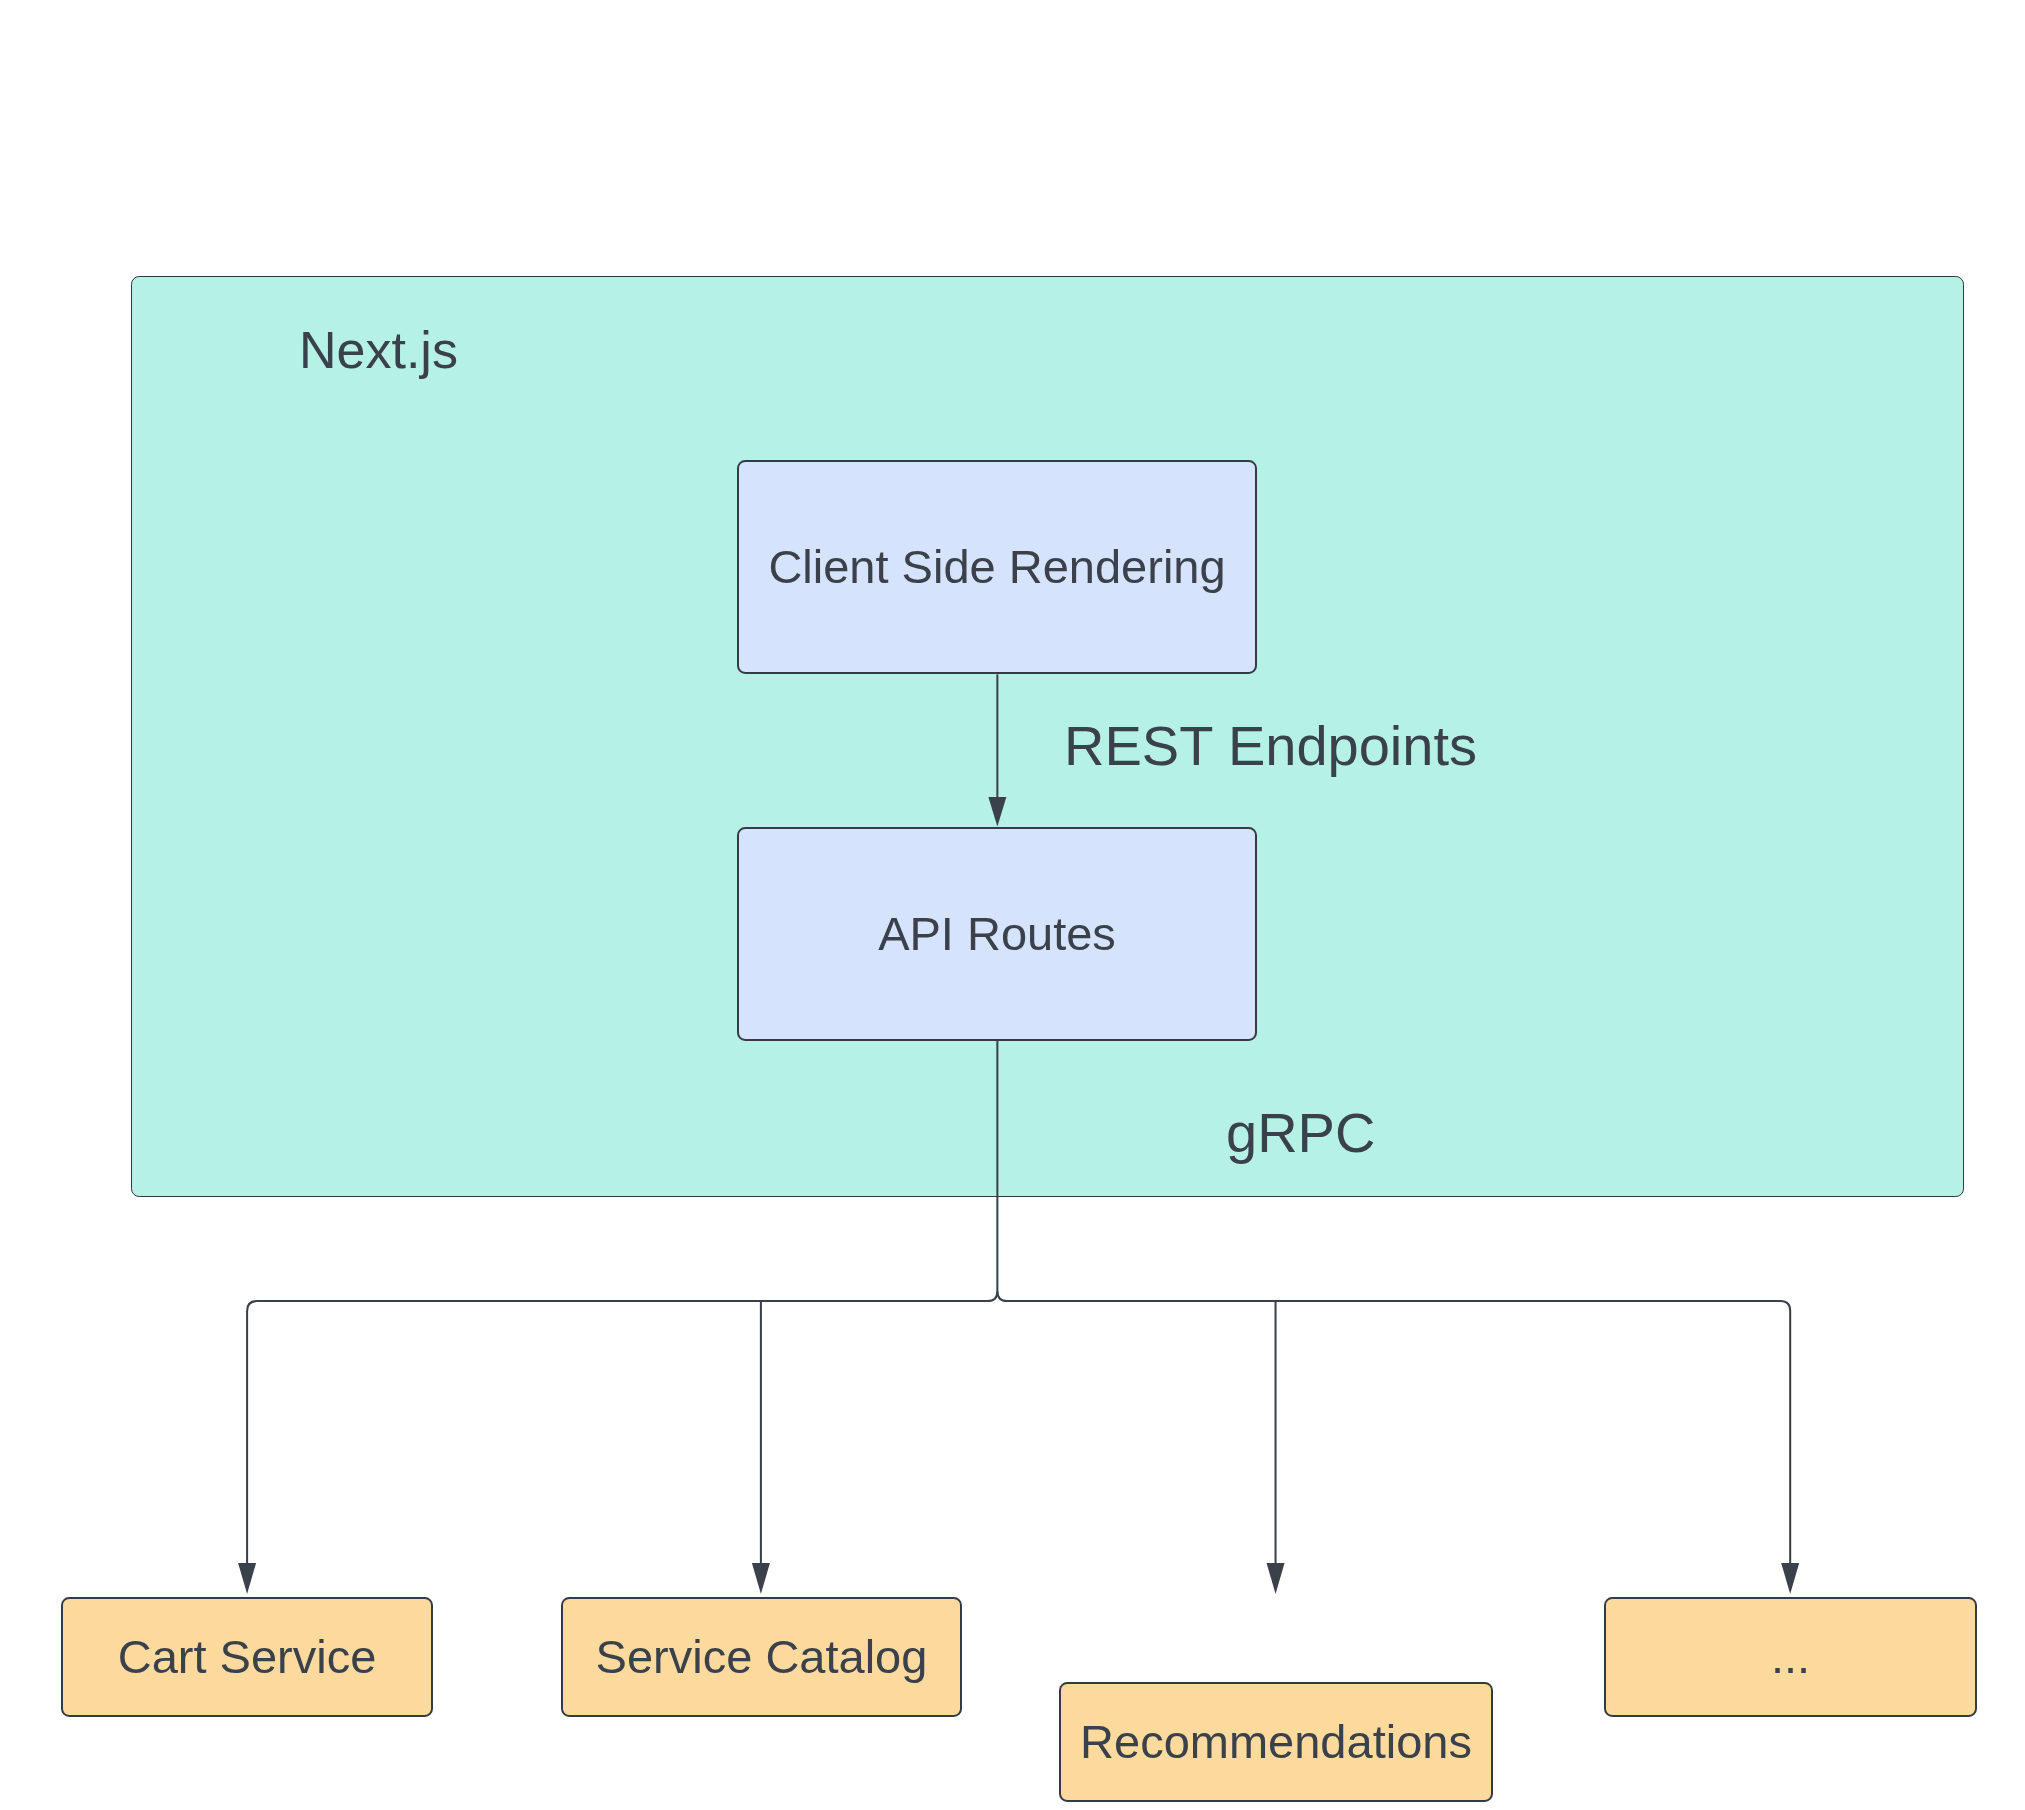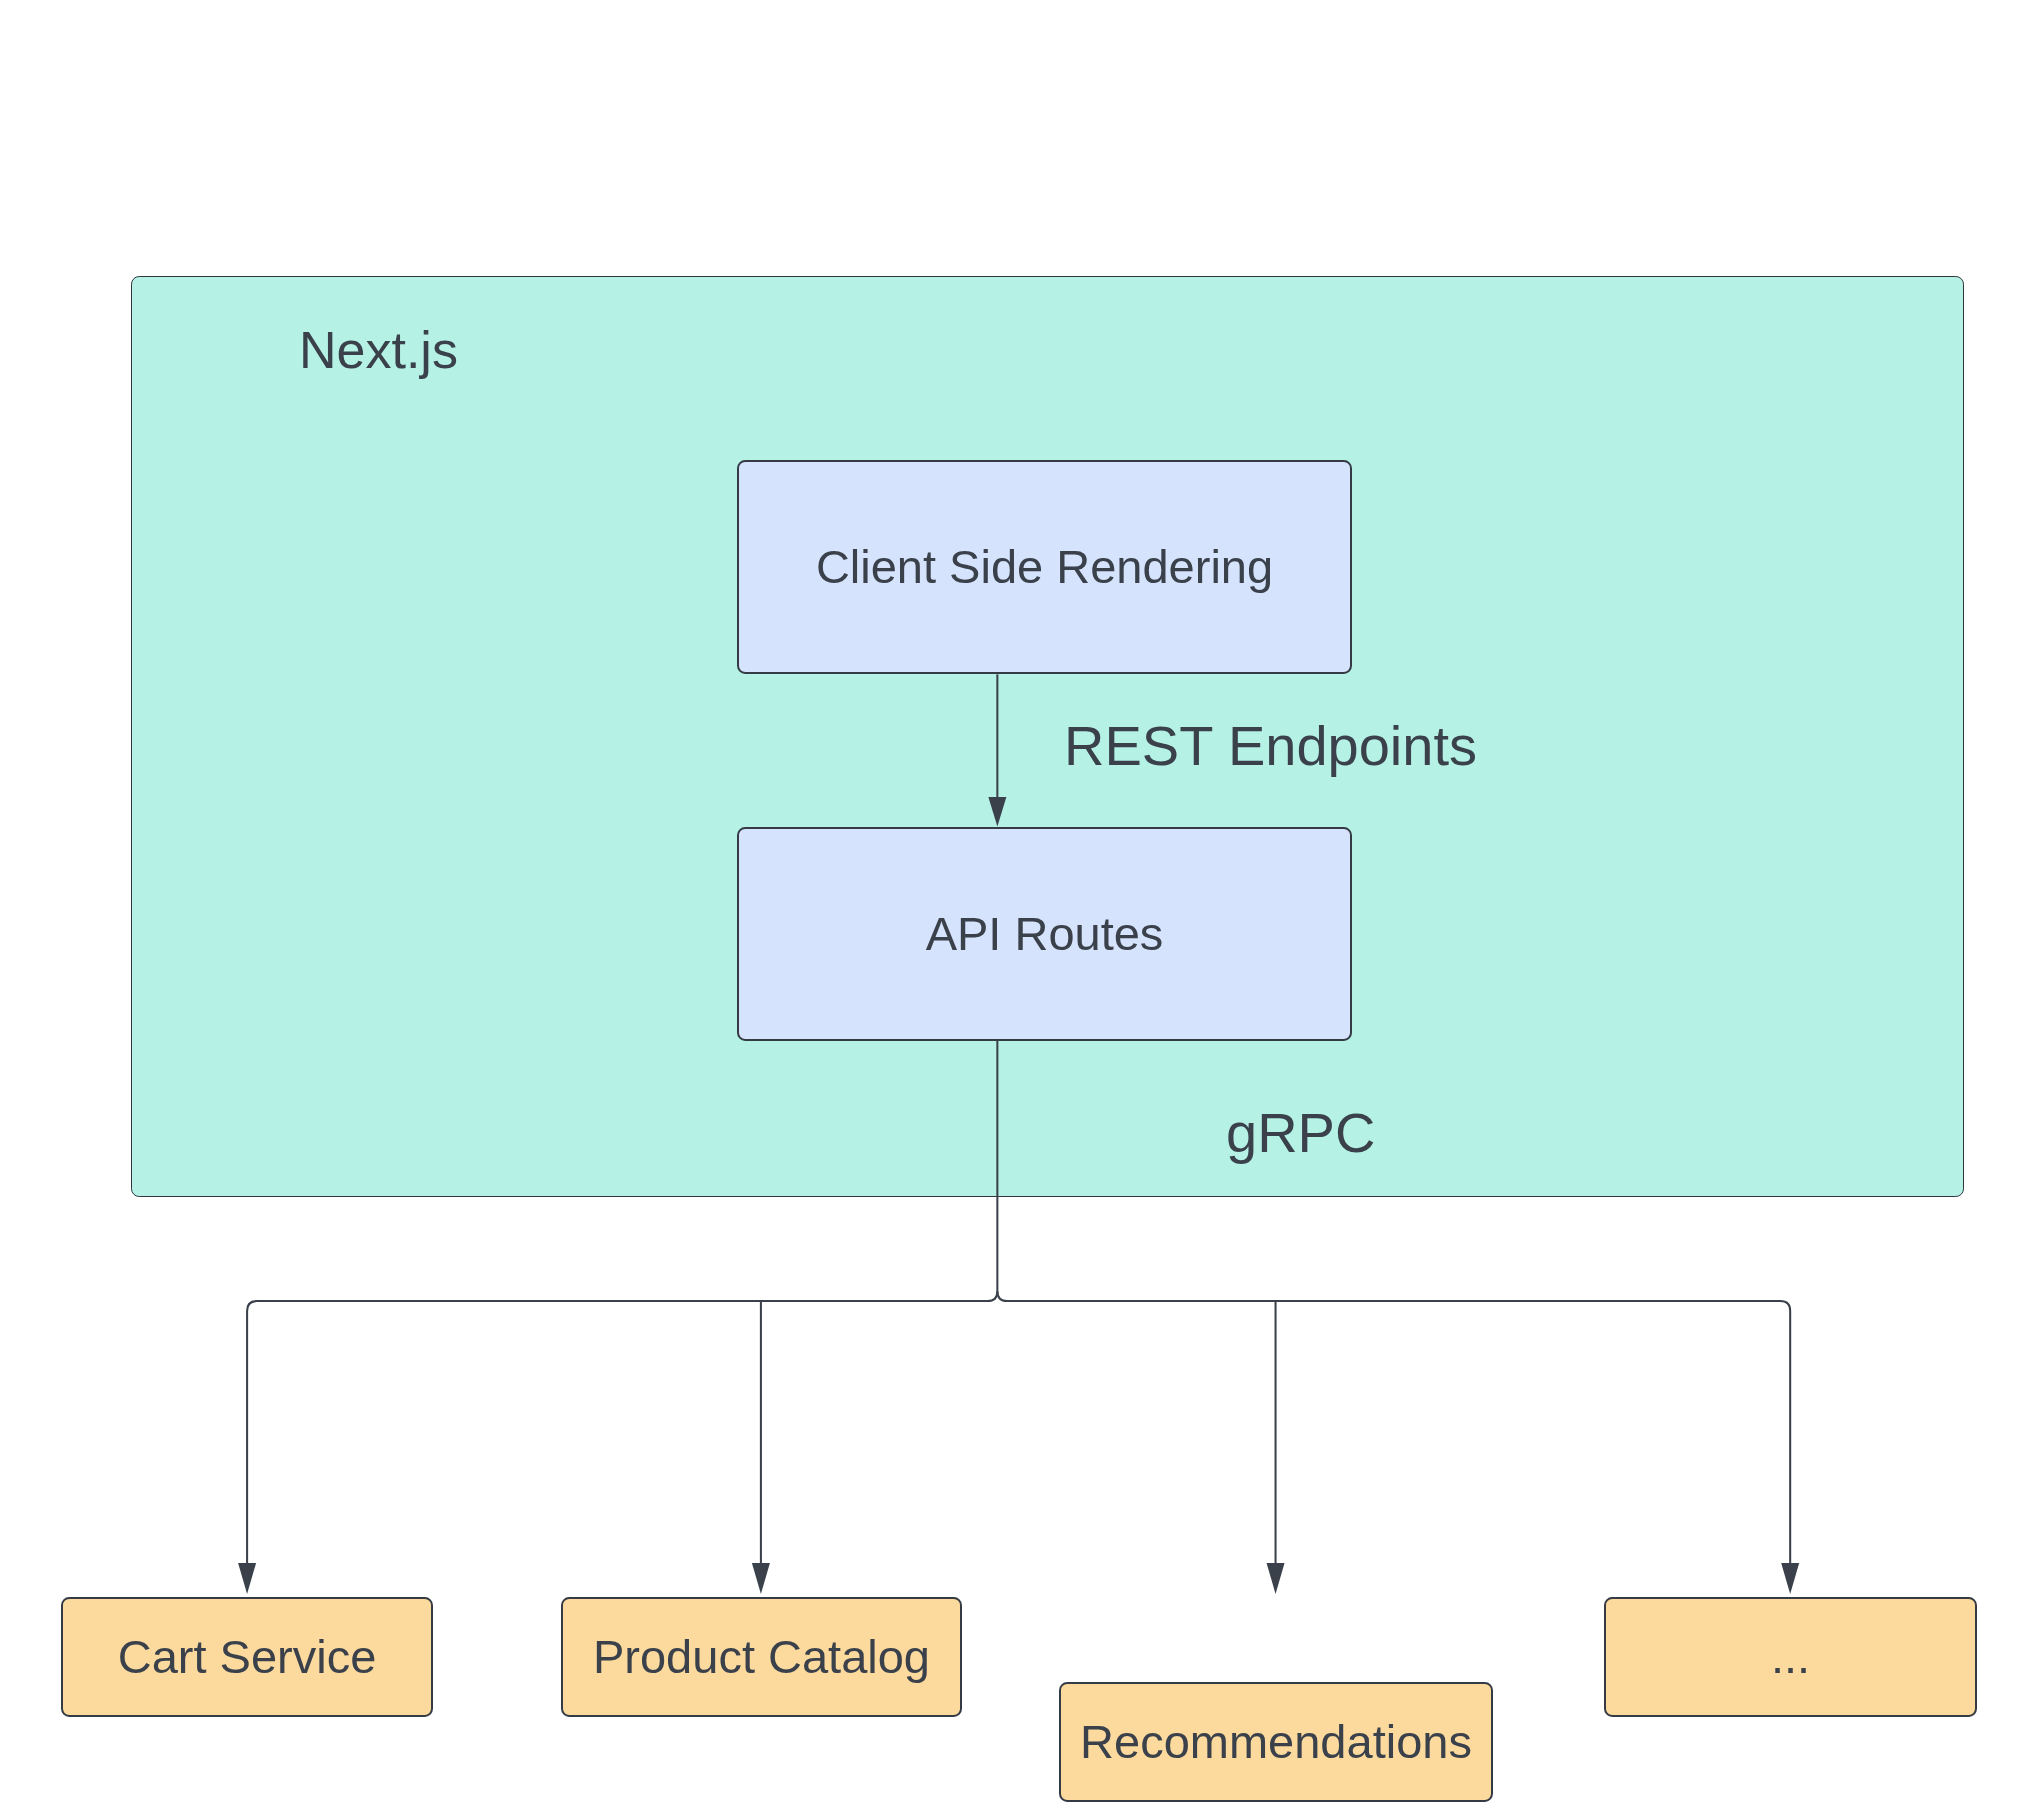--- a/index.html
+++ b/index.html
@@ -42,21 +42,21 @@
     display:flex;align-items:center;justify-content:center;
     text-align:center;
     font-size:47px;line-height:1.15;
     z-index:3;
     color:#3a414b;
   }
   .node-blue{
     background:#d5e3fc;
     border:2.5px solid #343b44;
     border-radius:8.2px;
-    width:615px;height:214px;
+    width:520px;height:214px;
   }
   .node-orange{
     background:#fcda9e;
     border:2.5px solid #343b44;
     border-radius:8.2px;
     height:120px;
   }
   #node-csr{left:737px;top:460px;}
   #node-api{left:737px;top:827px;}
   #node-cart{left:61px;top:1597px;width:372px;}
@@ -115,21 +115,21 @@
   </div>
 
   <div id="label-rest" class="edge-label">REST Endpoints</div>
   <div id="label-grpc" class="edge-label">gRPC</div>
 
   <div id="node-cart" class="node node-orange">
     <span>Cart Service</span>
   </div>
 
   <div id="node-catalog" class="node node-orange">
-    <span>Product Catalog</span>
+    <span>Service Catalog</span>
   </div>
 
   <div id="node-recs" class="node node-orange">
     <span>Recommendations</span>
   </div>
 
   <div id="node-more" class="node node-orange">
     <span>...</span>
   </div>
 

